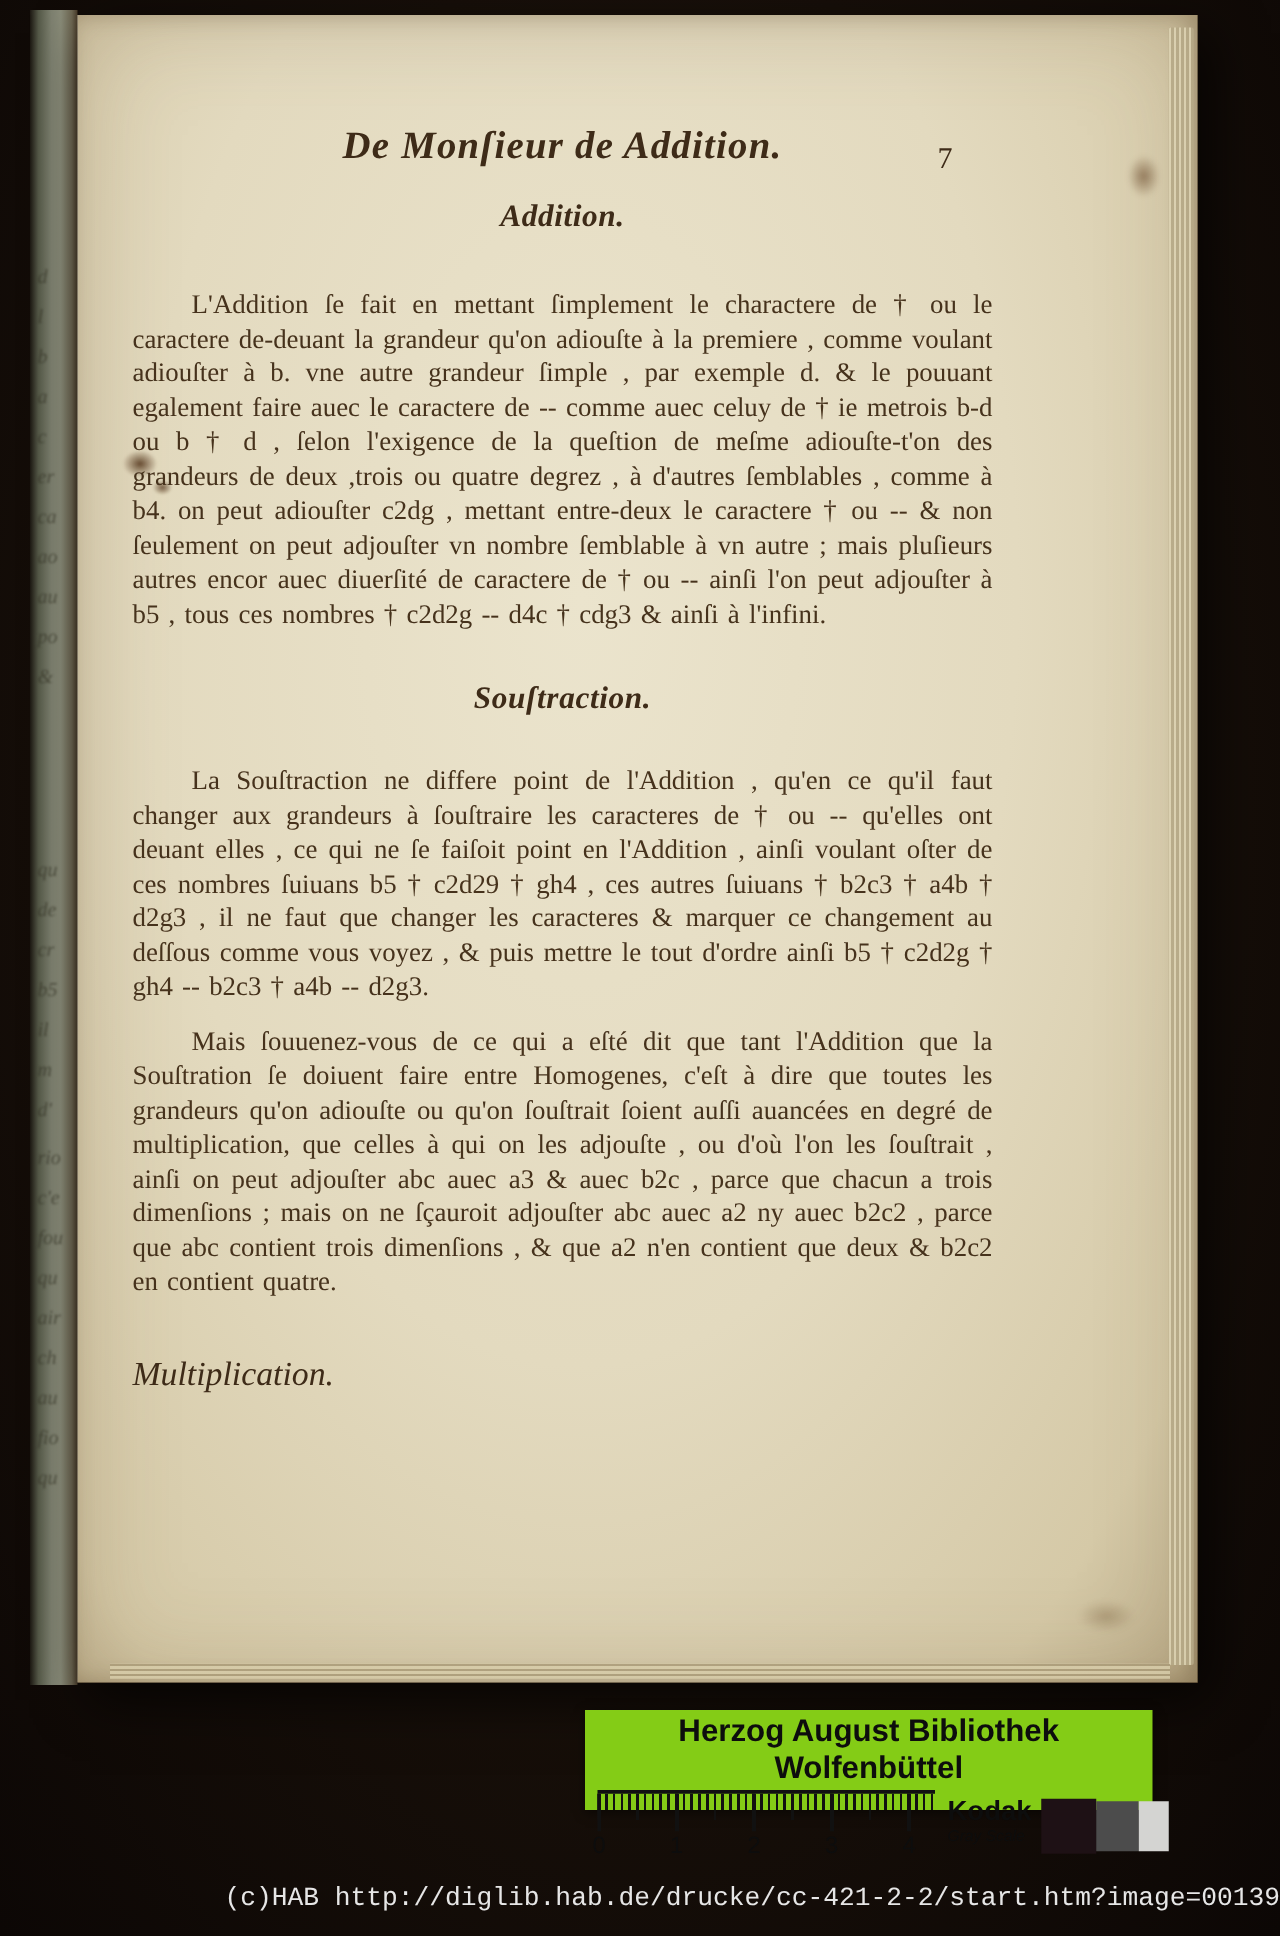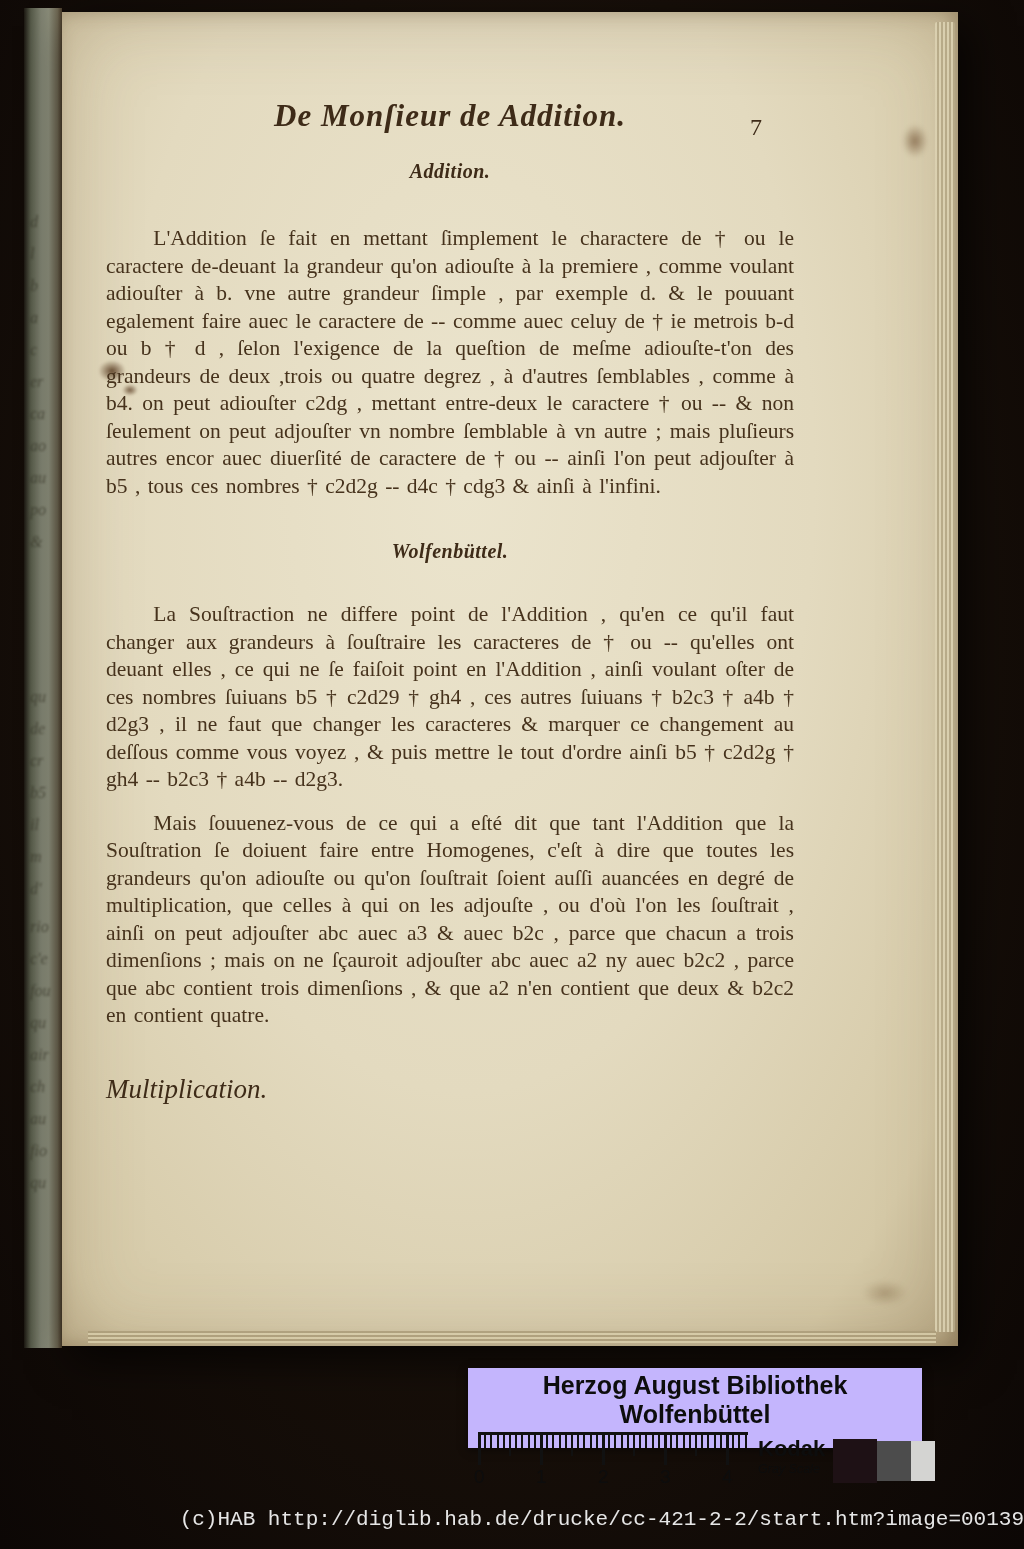--- a/index.html
+++ b/index.html
@@ -60,41 +60,41 @@
     color: #46321c;
   }
   .running-title {
     margin: 86px 0 0 0; text-align: center;
     font-style: italic; font-weight: bold; font-size: 31px;
     letter-spacing: 1px; color: #3e2b18;
   }
   .page-number { position: absolute; top: 102px; left: 644px; font-size: 24px; color: #3e2b18; }
   .section-heading {
     margin: 0; text-align: center;
-    font-style: italic; font-weight: bold; font-size: 20px;
+    font-style: italic; font-weight: bold; font-size: 25px;
     letter-spacing: 0.5px; color: #3e2b18;
   }
   .h-addition { margin-top: 26px; }
   .h-soubstraction { margin-top: 40px; }
   .body-par {
     margin: 0; font-size: 21.5px; line-height: 27.5px;
     text-align: justify; text-indent: 2.2em; word-spacing: 2px;
   }
   .p1 { margin-top: 42px; }
   .p2 { margin-top: 38px; }
   .p3 { margin-top: 16px; }
   .catchword {
     margin-top: 44px; padding-right: 10px; text-align: left;
     font-style: italic; font-weight: normal; font-size: 27px; color: #3e2b18;
   }
 
   
   .label-card {
     position: absolute; left: 468px; top: 1368px; width: 454px; height: 80px;
-    background: #c4b5fd; color: #0d0d0d;
+    background: #84cc16; color: #0d0d0d;
     box-shadow: 0 2px 8px rgba(0, 0, 0, 0.5);
     font-family: "Liberation Sans", sans-serif;
   }
   .label-title {
     margin-top: 3px; text-align: center;
     font-weight: bold; font-size: 25px;
   }
   .label-row { display: flex; align-items: flex-start; padding: 3px 6px 0 10px; }
   .ruler { position: relative; width: 270px; height: 56px; flex: none; }
   .ruler-ticks {
@@ -167,21 +167,21 @@
     <div class="stain stain-c"></div>
     <div class="stain stain-d"></div>
 
     <div class="text-block">
       <div class="page-number">7</div>
       <div class="running-title">De Monſieur de Addition.</div>
 
       <h2 class="section-heading h-addition">Addition.</h2>
       <p class="body-par p1">L'Addition ſe fait en mettant ſimplement le charactere de † ou le caractere de-deuant la grandeur qu'on adiouſte à la premiere , comme voulant adiouſter à b. vne autre grandeur ſimple , par exemple d. &amp; le pouuant egalement faire auec le caractere de -- comme auec celuy de † ie metrois b-d ou b † d , ſelon l'exigence de la queſtion de meſme adiouſte-t'on des grandeurs de deux ,trois ou quatre degrez , à d'autres ſemblables , comme à b4. on peut adiouſter c2dg , mettant entre-deux le caractere † ou -- &amp; non ſeulement on peut adjouſter vn nombre ſemblable à vn autre ; mais pluſieurs autres encor auec diuerſité de caractere de † ou -- ainſi l'on peut adjouſter à b5 , tous ces nombres † c2d2g -- d4c † cdg3 &amp; ainſi à l'infini.</p>
 
-      <h2 class="section-heading h-soubstraction">Wolfenbüttel.</h2>
+      <h2 class="section-heading h-soubstraction">Souſtraction.</h2>
       <p class="body-par p2">La Souſtraction ne differe point de l'Addition , qu'en ce qu'il faut changer aux grandeurs à ſouſtraire les caracteres de † ou -- qu'elles ont deuant elles , ce qui ne ſe faiſoit point en l'Addition , ainſi voulant oſter de ces nombres ſuiuans b5 † c2d29 † gh4 , ces autres ſuiuans † b2c3 † a4b † d2g3 , il ne faut que changer les caracteres &amp; marquer ce changement au deſſous comme vous voyez , &amp; puis mettre le tout d'ordre ainſi b5 † c2d2g † gh4 -- b2c3 † a4b -- d2g3.</p>
       <p class="body-par p3">Mais ſouuenez-vous de ce qui a eſté dit que tant l'Addition que la Souſtration ſe doiuent faire entre Homogenes, c'eſt à dire que toutes les grandeurs qu'on adiouſte ou qu'on ſouſtrait ſoient auſſi auancées en degré de multiplication, que celles à qui on les adjouſte , ou d'où l'on les ſouſtrait , ainſi on peut adjouſter abc auec a3 &amp; auec b2c , parce que chacun a trois dimenſions ; mais on ne ſçauroit adjouſter abc auec a2 ny auec b2c2 , parce que abc contient trois dimenſions , &amp; que a2 n'en contient que deux &amp; b2c2 en contient quatre.</p>
 
       <div class="catchword">Multiplication.</div>
     </div>
   </div>
 
   <div class="label-card">
     <div class="label-title">Herzog August Bibliothek Wolfenbüttel</div>
     <div class="label-row">

